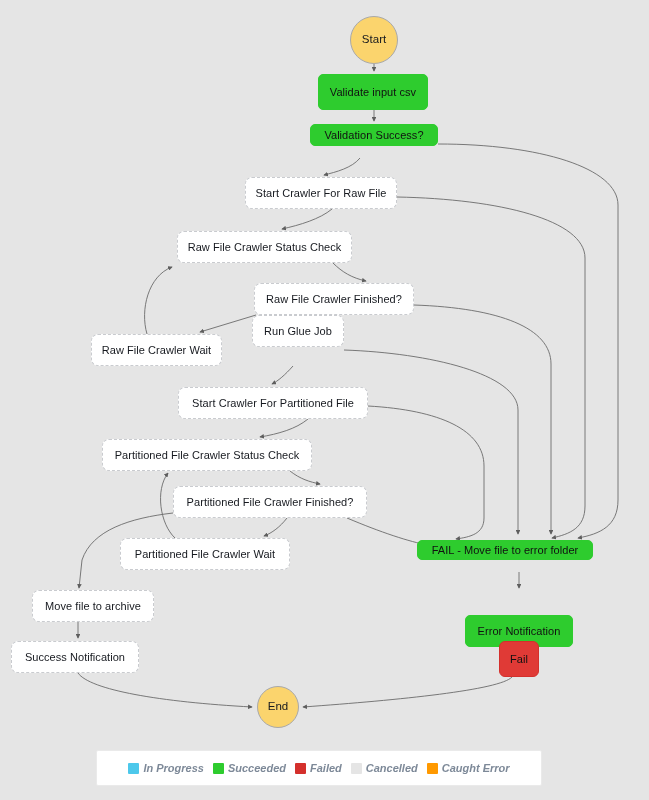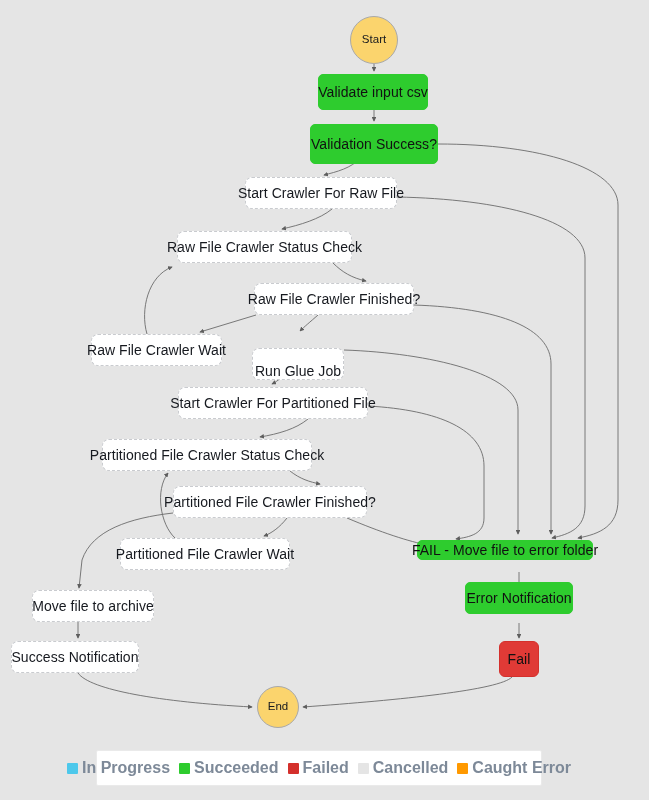--- a/index.html
+++ b/index.html
@@ -26,21 +26,21 @@
     width: 649px;
     height: 800px;
   }
   .node {
     position: absolute;
     box-sizing: border-box;
     display: flex;
     align-items: center;
     justify-content: center;
     text-align: center;
-    font-size: 14px;
+    font-size: 11px;
     line-height: 1.15;
     color: #16191f;
     letter-spacing: 0.05px;
     white-space: nowrap;
     z-index: 3;
   }
   .node.task {
     background: #ffffff;
     border: 1px dashed #c9cbcf;
     border-radius: 7px;
@@ -81,24 +81,25 @@
     align-items: center;
     gap: 4px;
   }
   .legend-swatch {
     width: 11px;
     height: 11px;
     border-radius: 1px;
     display: block;
   }
   .legend-label {
-    font-size: 16px;
+    font-size: 11px;
     font-weight: bold;
     color: #7d8998;
     white-space: nowrap;
+    font-style: italic;
   }
 </style>
 </head>
 <body>
 
 <div id="stage">
 
   <svg id="edge-layer" viewBox="0 0 649 800" xmlns="http://www.w3.org/2000/svg">
     <defs>
       <marker id="arrow" viewBox="0 0 10 10" refX="8.5" refY="5" markerWidth="5.2" markerHeight="5.2" orient="auto-start-reverse">
@@ -134,36 +135,36 @@
       </g>
   </svg>
 
   <div id="nodes">
       <div class="node terminal" style="left: 350px; top: 16px; width: 48px; height: 48px;">
         <span>Start</span>
       </div>
       <div class="node succeeded" style="left: 318px; top: 74px; width: 110px; height: 36px;">
         <span>Validate input csv</span>
       </div>
-      <div class="node succeeded" style="left: 310px; top: 124px; width: 128px; height: 40px;">
+      <div class="node succeeded" style="left: 310px; top: 124px; width: 128px; height: 22px;">
         <span>Validation Success?</span>
       </div>
       <div class="node task" style="left: 245px; top: 177px; width: 152px; height: 32px;">
         <span>Start Crawler For Raw File</span>
       </div>
       <div class="node task" style="left: 177px; top: 231px; width: 175px; height: 32px; text-align: right;">
         <span>Raw File Crawler Status Check</span>
       </div>
       <div class="node task" style="left: 254px; top: 283px; width: 160px; height: 32px;">
         <span>Raw File Crawler Finished?</span>
       </div>
       <div class="node task" style="left: 91px; top: 334px; width: 131px; height: 32px;">
         <span>Raw File Crawler Wait</span>
       </div>
-      <div class="node task" style="left: 252px; top: 348px; width: 92px; height: 32px; align-items: flex-end;">
+      <div class="node task" style="left: 252px; top: 315px; width: 92px; height: 32px;">
         <span>Run Glue Job</span>
       </div>
       <div class="node task" style="left: 178px; top: 387px; width: 190px; height: 32px;">
         <span>Start Crawler For Partitioned File</span>
       </div>
       <div class="node task" style="left: 102px; top: 439px; width: 210px; height: 32px;">
         <span>Partitioned File Crawler Status Check</span>
       </div>
       <div class="node task" style="left: 173px; top: 486px; width: 194px; height: 32px;">
         <span>Partitioned File Crawler Finished?</span>
@@ -173,21 +174,21 @@
       </div>
       <div class="node task" style="left: 32px; top: 590px; width: 122px; height: 32px;">
         <span>Move file to archive</span>
       </div>
       <div class="node task" style="left: 11px; top: 641px; width: 128px; height: 32px;">
         <span>Success Notification</span>
       </div>
       <div class="node succeeded" style="left: 417px; top: 540px; width: 176px; height: 20px;">
         <span>FAIL - Move file to error folder</span>
       </div>
-      <div class="node succeeded" style="left: 465px; top: 582px; width: 108px; height: 32px;">
+      <div class="node succeeded" style="left: 465px; top: 615px; width: 108px; height: 32px;">
         <span>Error Notification</span>
       </div>
       <div class="node failed" style="left: 499px; top: 641px; width: 40px; height: 36px; text-align: right;">
         <span>Fail</span>
       </div>
       <div class="node terminal" style="left: 257px; top: 686px; width: 42px; height: 42px;">
         <span>End</span>
       </div>
     </div>
 

